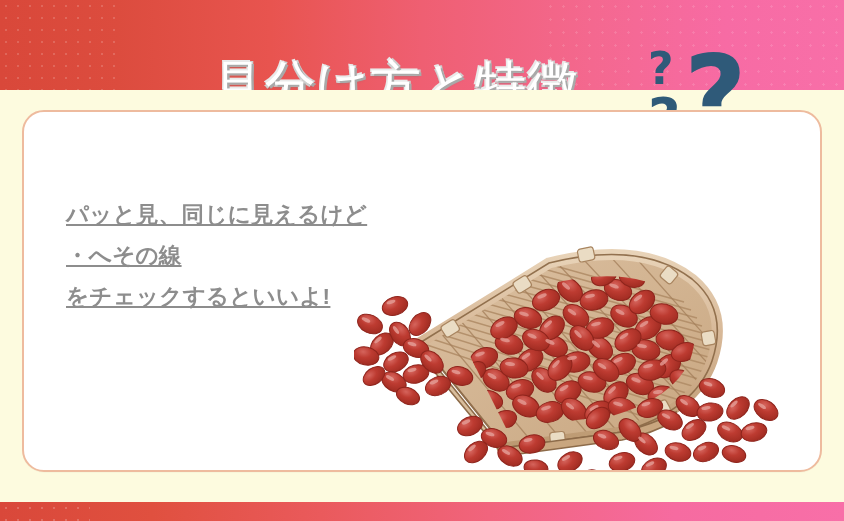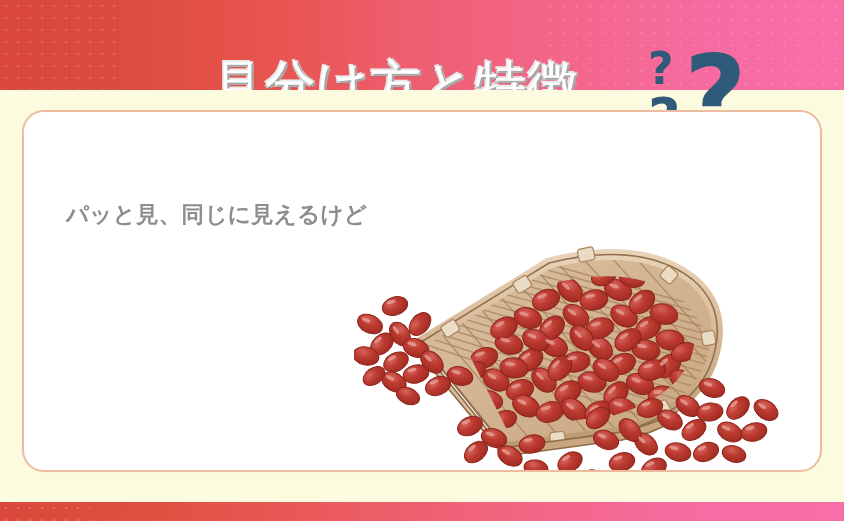--- a/index.html
+++ b/index.html
@@ -62,20 +62,21 @@
 
   
   .textblock{
     position:absolute; left:42px; top:82px; width:340px;
     color:#8d8d8d;
     font-weight:bold;
     font-size:22.5px;
     line-height:41px;
     letter-spacing:.3px;
     white-space:nowrap;
+    text-decoration:underline;
   }
   .tline{ display:block; }
 
   
   .illus{ position:absolute; left:330px; top:128px; width:460px; height:240px; }
   .illus svg{ display:block; width:460px; height:240px; }
 
   
   .bottombar{
     position:absolute; left:0; top:502px; width:844px; height:19px;
@@ -101,20 +102,22 @@
   <div class="qmarks">
     <span class="qm qm-small-top">?</span>
     <span class="qm qm-big">?</span>
     <span class="qm qm-small-bot">?</span>
   </div>
 
   <div class="card">
 
     <div class="textblock">
       <span class="tline">パッと見、同じに見えるけど</span>
+      <span class="tline">・へその線</span>
+      <span class="tline">をチェックするといいよ!</span>
     </div>
 
     <div class="illus">
       <svg viewBox="0 0 460 240" xmlns="http://www.w3.org/2000/svg">
         <defs>
           <radialGradient id="beanG" cx="36%" cy="30%" r="78%">
             <stop offset="0%" stop-color="#d5645c"></stop>
             <stop offset="42%" stop-color="#bd3b31"></stop>
             <stop offset="100%" stop-color="#9d2a20"></stop>
           </radialGradient>

